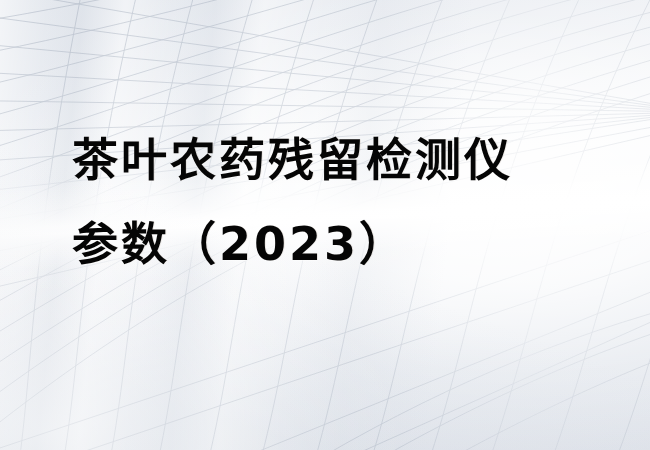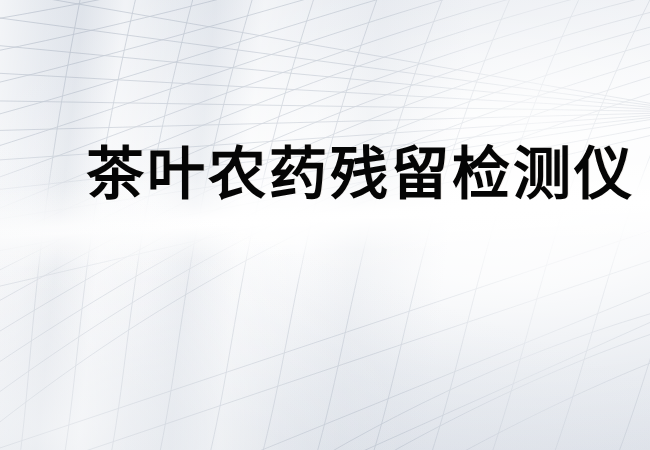--- a/index.html
+++ b/index.html
@@ -90,24 +90,24 @@
 
   
   #title-block {
     position: absolute;
     left: 72px;
     top: 118px;
     width: 520px;
   }
 
   .title-line {
-    margin: 14px;
+    margin: 0;
     color: #050505;
     font-weight: 700;
-    font-size: 58px;
+    font-size: 46px;
     line-height: 84px;
     letter-spacing: 3px;
     white-space: nowrap;
     text-shadow:
       0 1px 0 rgba(255,255,255,0.45),
       1px 0 0 rgba(120,80,40,0.10);
   }
 </style>
 </head>
 <body>
@@ -199,15 +199,16 @@
       </g>
     </g>
   </svg>
 
   <div class="bg-layer" id="bg-band"></div>
 
   <div class="bg-layer" id="bg-vignette"></div>
 
   <div id="title-block">
     <p class="title-line">茶叶农药残留检测仪</p>
+    <p class="title-line">参数（2023）</p>
   </div>
 
 </div>
 
 </body></html>

